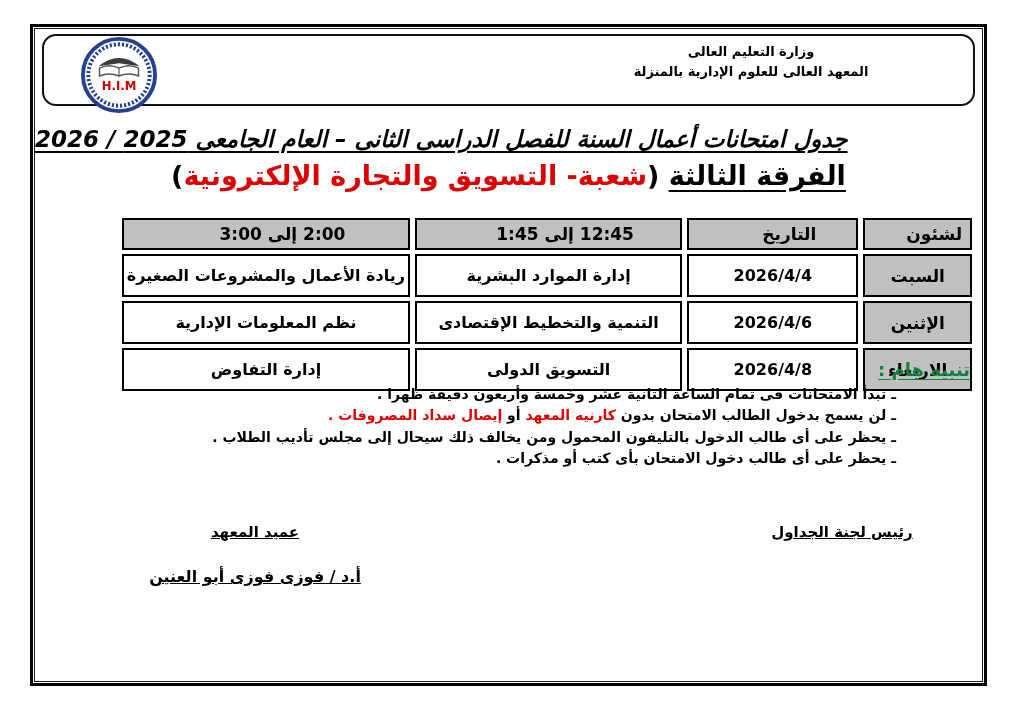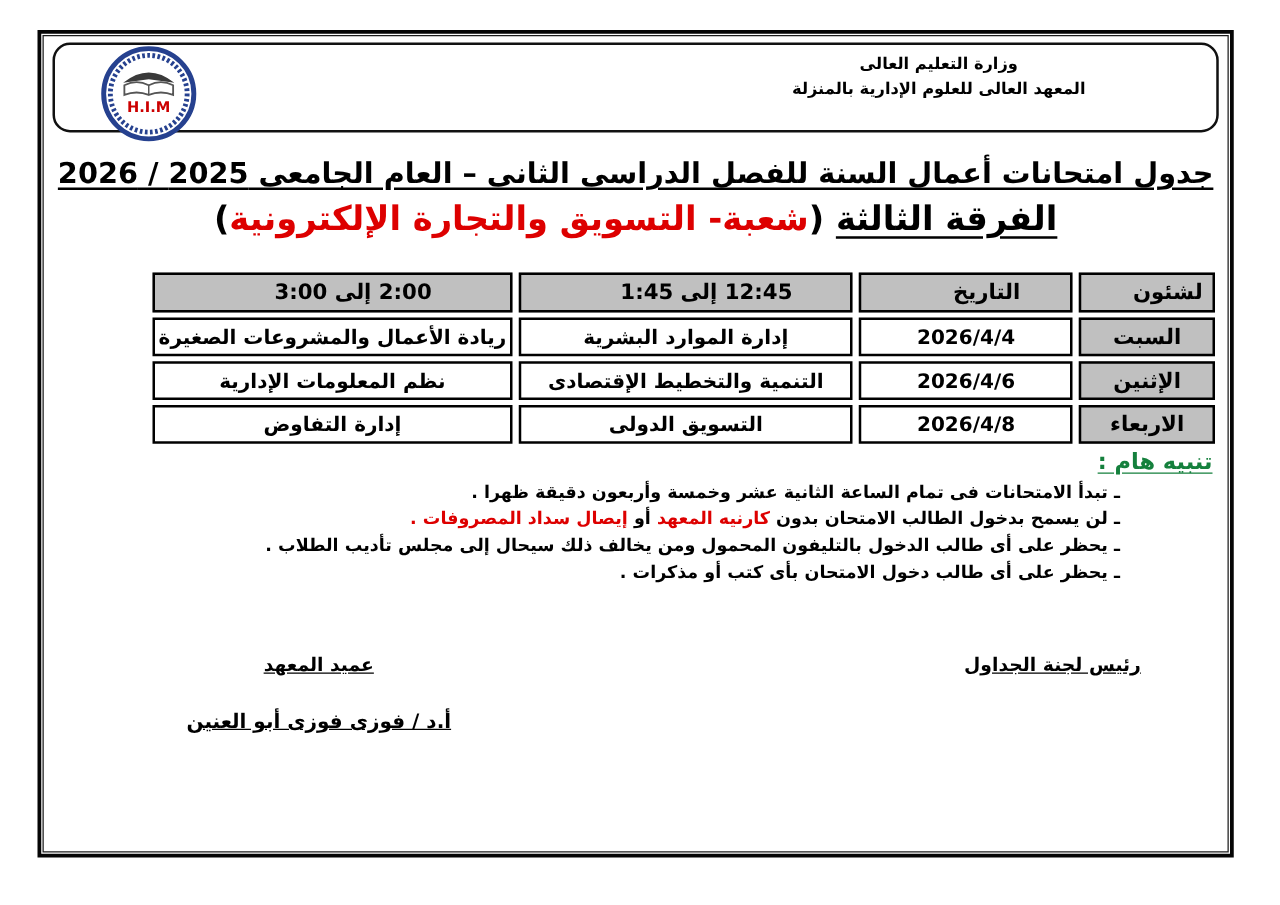--- a/index.html
+++ b/index.html
@@ -9,30 +9,30 @@
   .frame-outer { position:absolute; left:30px; top:24px; width:957px; height:662px; border:3px solid #050505; background:#fff; }
   .frame-inner { position:absolute; inset:1px; border:1px solid #1c1c1c; direction:rtl; }
 
   
   .header-box { position:absolute; top:5px; left:7px; right:7px; height:72px; border:2px solid #111; border-radius:14px; background:#fff; }
   .logo { position:absolute; left:36px; top:0px; width:78px; height:78px; }
   .header-text { position:absolute; right:52px; top:6px; width:340px; text-align:center; font-size:13px; line-height:1.55; }
   .header-text .l3 { text-decoration:underline; }
 
   
-  .title1 { position:absolute; top:97px; left:0; right:0; text-align:center; font-size:23px; text-decoration:underline; text-underline-offset:4px; }
+  .title1 { position:absolute; top:97px; left:0; right:0; text-align:left; font-size:23px; text-decoration:underline; text-underline-offset:4px;font-style:italic; }
   .title2 { position:absolute; top:131px; left:0; right:0; text-align:center; font-size:27px; }
   .title2 .black-underline { text-decoration:underline; text-underline-offset:5px; }
   .title2 .red { color:#dd0000; }
 
   
   .exam-table { position:absolute; top:185px; right:5px; left:5px; border-collapse:separate; border-spacing:5px 4px; table-layout:fixed; }
   .exam-table th, .exam-table td { border:2.5px solid #000; text-align:center; vertical-align:middle; padding:1px 3px; }
   .exam-table th { background:#c0c0c0; height:32px; font-size:17px;padding-left:36px; }
-  .exam-table td { background:#fff; height:31px; font-size:16px; }
+  .exam-table td { background:#fff; height:43px; font-size:16px; }
   .exam-table td.day { background:#c0c0c0; font-size:17px; }
 
   
   .notes { position:absolute; top:330px; left:0; right:0; }
   .notes-title { text-align:right; padding-right:12px; color:#15803d; font-size:18px; text-decoration:underline; text-underline-offset:3px; }
   .notes-items { padding:4px 86px 0 20px; text-align:right; font-size:14px; line-height:1.52; }
   .notes-items .red { color:#dd0000; }
 
   
   .signatures { position:absolute; top:494px; left:0; right:0; height:130px; }

